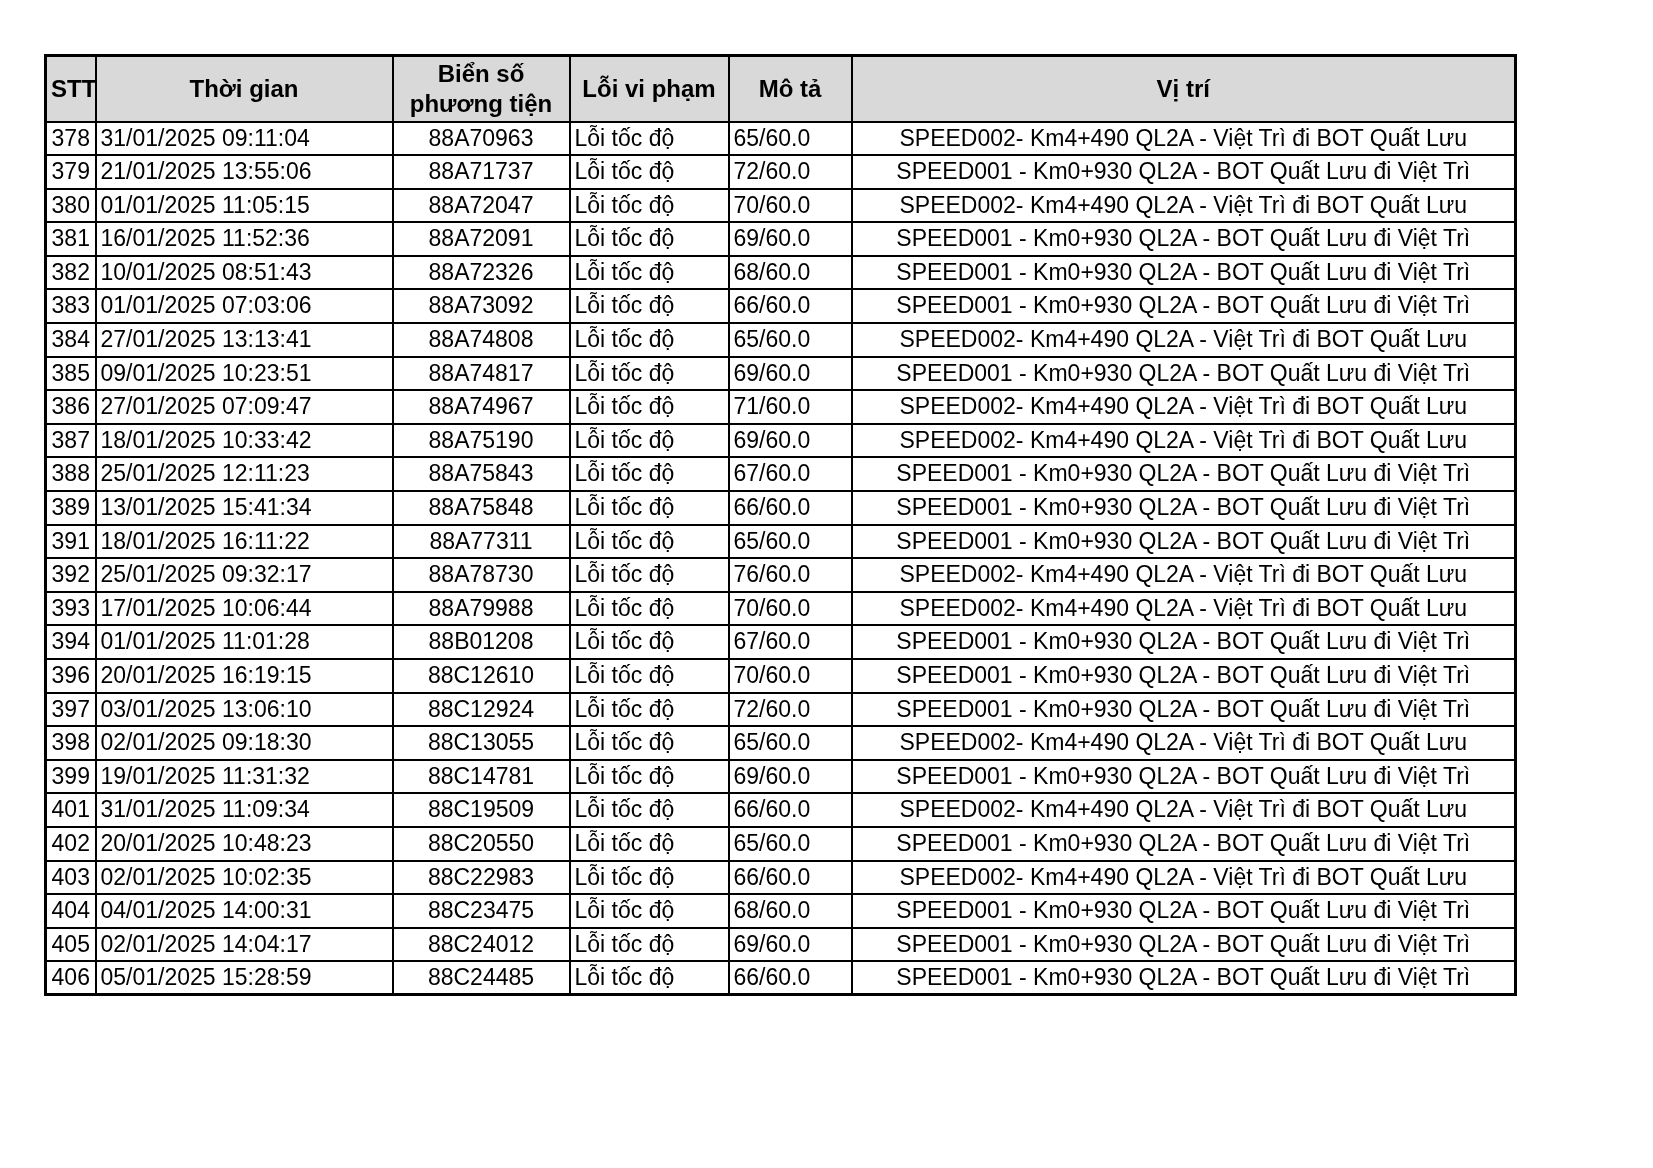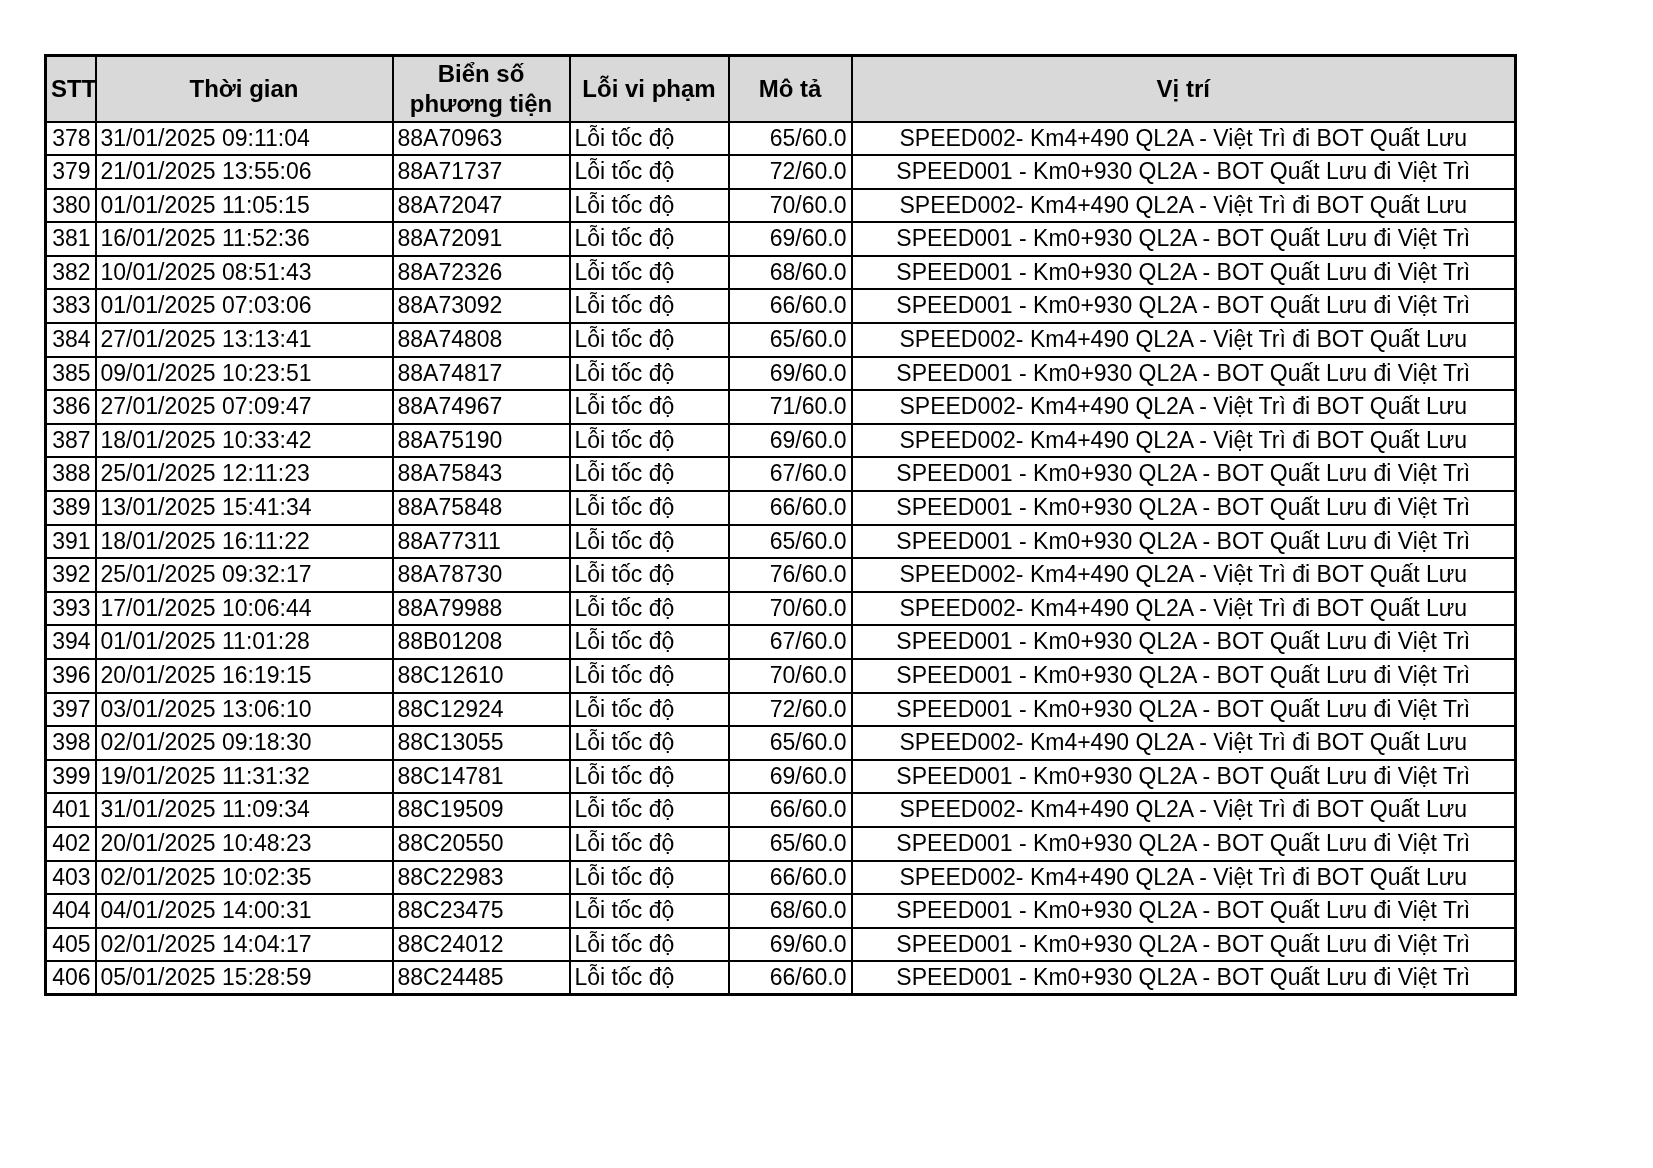--- a/index.html
+++ b/index.html
@@ -39,25 +39,25 @@
     white-space: normal;
     padding: 2px 4px;
   }
   table.violations td {
     background: #ffffff;
     font-size: 23px;
     line-height: 1.2;
     height: 33.6px;
     padding: 0 4px;
   }
-  td.col-0 { text-align: right; padding: 0 2px; }
+  td.col-0 { text-align: center; padding: 0 2px; }
   td.col-1 { text-align: left; padding-left: 7px; }
-  td.col-2 { text-align: left; padding-left: 9px; }
+  td.col-2 { text-align: center; padding-left: 9px; }
   td.col-3 { text-align: left; }
-  td.col-4 { text-align: right; }
+  td.col-4 { text-align: left; }
   td.col-5 { text-align: center; padding-left: 7px; }
 </style>
 </head>
 <body>
 
 <div class="sheet">
   <table class="violations">
     <colgroup>
       <col style="width:50px">
       <col style="width:297px">

